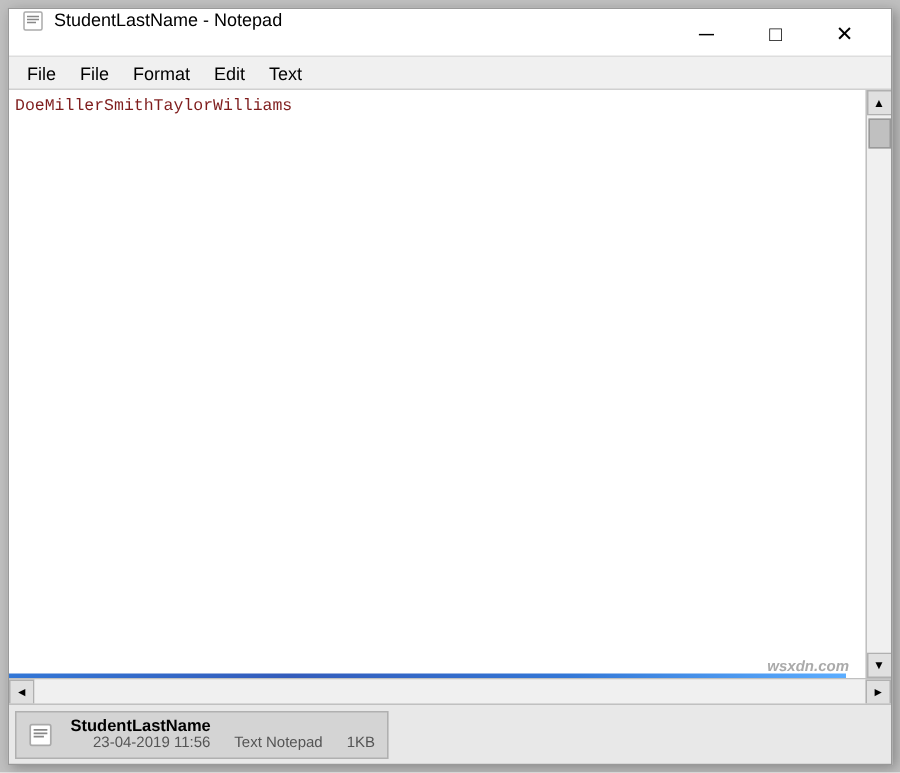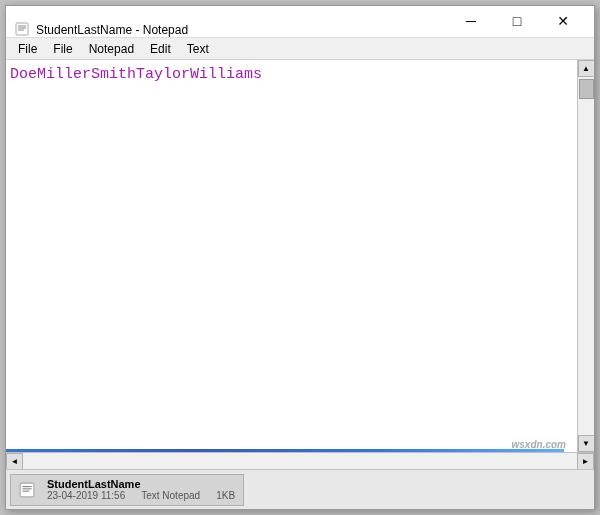--- a/index.html
+++ b/index.html
@@ -28,21 +28,21 @@
       display: flex;
       flex-direction: column;
       box-shadow: 2px 2px 8px rgba(0,0,0,0.3);
     }
 
     
     .title-bar {
       background: #ffffff;
       height: 32px;
       display: flex;
-      align-items: flex-end;
+      align-items: flex-start;
       padding: 0 8px;
       border-bottom: 1px solid #ddd;
       user-select: none;
     }
 
     .title-bar-icon {
       width: 16px;
       height: 16px;
       margin-right: 6px;
       display: flex;
@@ -107,22 +107,22 @@
       display: flex;
       position: relative;
       background: #ffffff;
       overflow: hidden;
     }
 
     .editor {
       flex: 1;
       padding: 4px;
       font-family: 'Courier New', Courier, monospace;
-      font-size: 15px;
-      color: #a21caf;
+      font-size: 11px;
+      color: #7f1d1d;
       background: #ffffff;
       border: none;
       outline: none;
       resize: none;
       overflow-y: auto;
       overflow-x: auto;
       line-height: 1.4;
     }
 
     
@@ -239,20 +239,21 @@
       white-space: nowrap;
       overflow: hidden;
       text-overflow: ellipsis;
     }
 
     .taskbar-item-meta {
       font-size: 10px;
       color: #555;
       display: flex;
       gap: 16px;
+      margin-left: 15px;
     }
 
     
     .blue-line {
       position: absolute;
       bottom: 0;
       left: 0;
       right: 30px;
       height: 3px;
       background: linear-gradient(to right, #0055cc, #0033aa, #0055cc, #3399ff);
@@ -294,21 +295,21 @@
   </div>
 
   <div class="menu-bar">
     <div class="menu-item">
       <span>File</span>
     </div>
     <div class="menu-item">
       <span>File</span>
     </div>
     <div class="menu-item">
-      <span>Notepad</span>
+      <span>Format</span>
     </div>
     <div class="menu-item">
       <span>Edit</span>
     </div>
     <div class="menu-item">
       <span>Text</span>
     </div>
   </div>
 
   <div class="editor-container">

